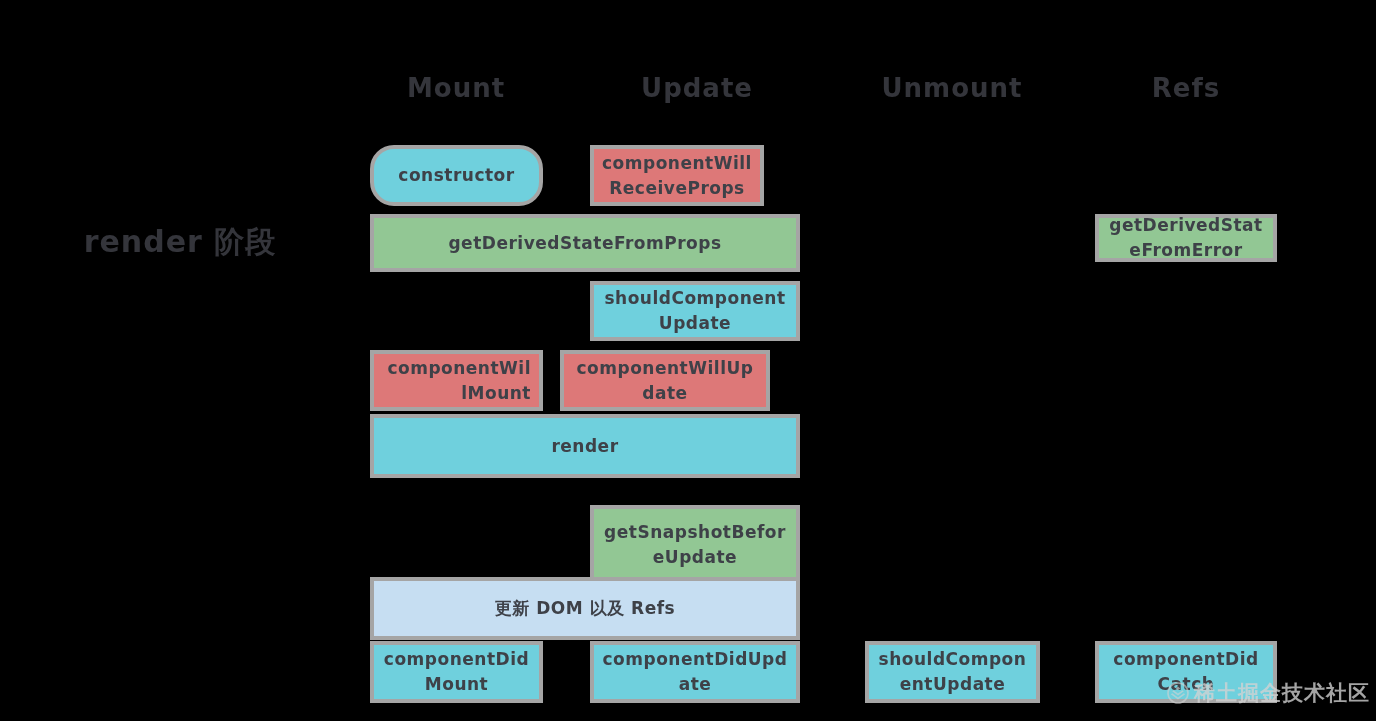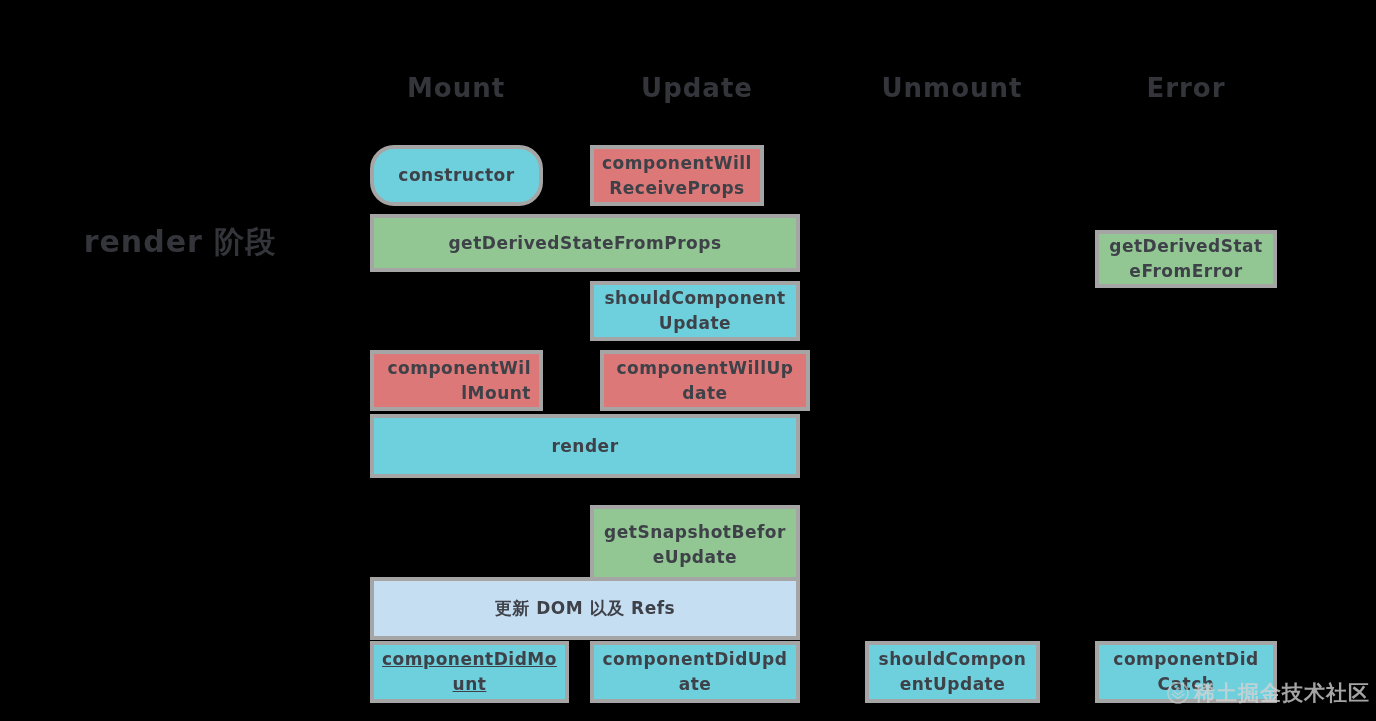--- a/index.html
+++ b/index.html
@@ -71,36 +71,36 @@
   .watermark svg { opacity: 0.78; }
 </style>
 </head>
 <body>
 
 <div class="stage">
 
   <div class="col-header" style="left:456px;">Mount</div>
   <div class="col-header" style="left:697px;">Update</div>
   <div class="col-header" style="left:952px;">Unmount</div>
-  <div class="col-header" style="left:1186px;">Error</div>
+  <div class="col-header" style="left:1186px;">Refs</div>
 
   <div class="phase-label" style="left:180px; top:222px;">render 阶段</div>
 
   <div id="boxes">
       <div class="box" style="left: 370px; width: 173px; top: 145px; height: 61px; background: rgb(111, 208, 221); border-radius: 24px;">constructor</div>
       <div class="box" style="left: 590px; width: 174px; top: 145px; height: 61px; background: rgb(221, 120, 120);">componentWillReceiveProps</div>
       <div class="box" style="left: 370px; width: 430px; top: 214px; height: 58px; background: rgb(146, 199, 148);">getDerivedStateFromProps</div>
-      <div class="box" style="left: 1095px; width: 182px; top: 230px; height: 58px; background: rgb(146, 199, 148);">getDerivedStateFromError</div>
+      <div class="box" style="left: 1095px; width: 182px; top: 214px; height: 48px; background: rgb(146, 199, 148);">getDerivedStateFromError</div>
       <div class="box" style="left: 590px; width: 210px; top: 281px; height: 60px; background: rgb(111, 208, 221);">shouldComponentUpdate</div>
       <div class="box" style="left: 370px; width: 173px; top: 350px; height: 61px; background: rgb(221, 120, 120); text-align: right;">componentWillMount</div>
-      <div class="box" style="left: 600px; width: 210px; top: 350px; height: 61px; background: rgb(221, 120, 120);">componentWillUpdate</div>
+      <div class="box" style="left: 560px; width: 210px; top: 350px; height: 61px; background: rgb(221, 120, 120);">componentWillUpdate</div>
       <div class="box" style="left: 370px; width: 430px; top: 414px; height: 64px; background: rgb(111, 208, 221);">render</div>
       <div class="box" style="left: 590px; width: 210px; top: 505px; height: 80px; background: rgb(146, 199, 148);">getSnapshotBeforeUpdate</div>
       <div class="box" style="left: 370px; width: 430px; top: 577px; height: 63px; background: rgb(198, 222, 242);">更新 DOM 以及 Refs</div>
-      <div class="box" style="left: 370px; width: 199px; top: 641px; height: 62px; background: rgb(111, 208, 221); text-decoration: underline;">componentDidMount</div>
+      <div class="box" style="left: 370px; width: 173px; top: 641px; height: 62px; background: rgb(111, 208, 221);">componentDidMount</div>
       <div class="box" style="left: 590px; width: 210px; top: 641px; height: 62px; background: rgb(111, 208, 221);">componentDidUpdate</div>
       <div class="box" style="left: 865px; width: 175px; top: 641px; height: 62px; background: rgb(111, 208, 221);">shouldComponentUpdate</div>
       <div class="box" style="left: 1095px; width: 182px; top: 641px; height: 62px; background: rgb(111, 208, 221);">componentDidCatch</div>
     </div>
 
   <div class="watermark">
     <svg width="24" height="24" viewBox="0 0 24 24">
       <circle cx="12" cy="12" r="10" fill="none" stroke="rgba(210,210,210,0.78)" stroke-width="1.6"></circle>
       <path d="M12 5.5 L14.2 7.4 L12 9.3 L9.8 7.4 Z" fill="rgba(210,210,210,0.78)"></path>
       <path d="M6.2 10.2 L12 14.6 L17.8 10.2 L16.4 9.2 L12 12.6 L7.6 9.2 Z" fill="rgba(210,210,210,0.78)"></path>

